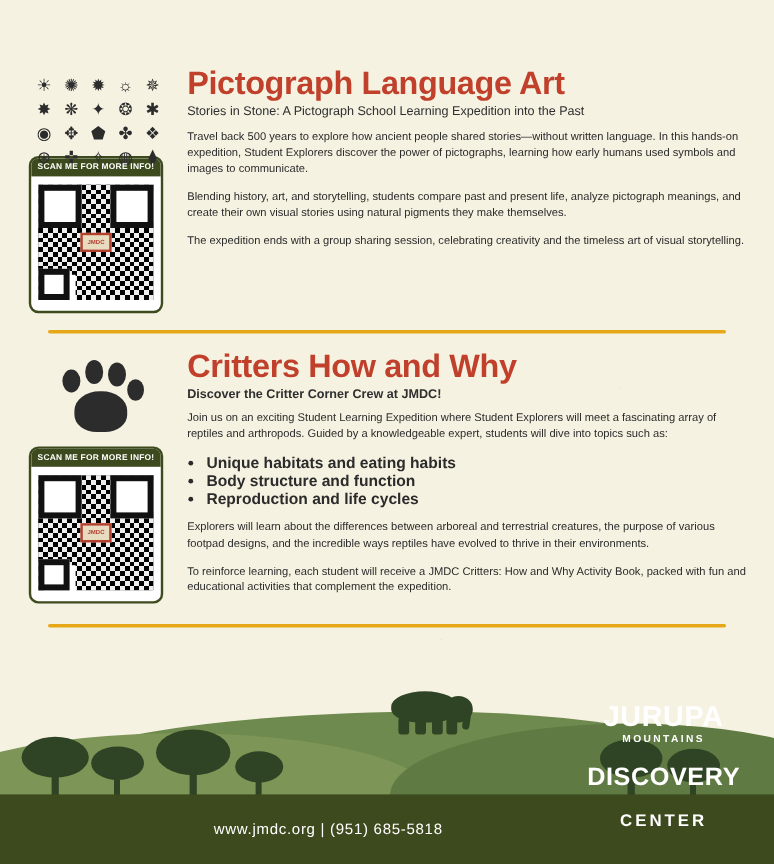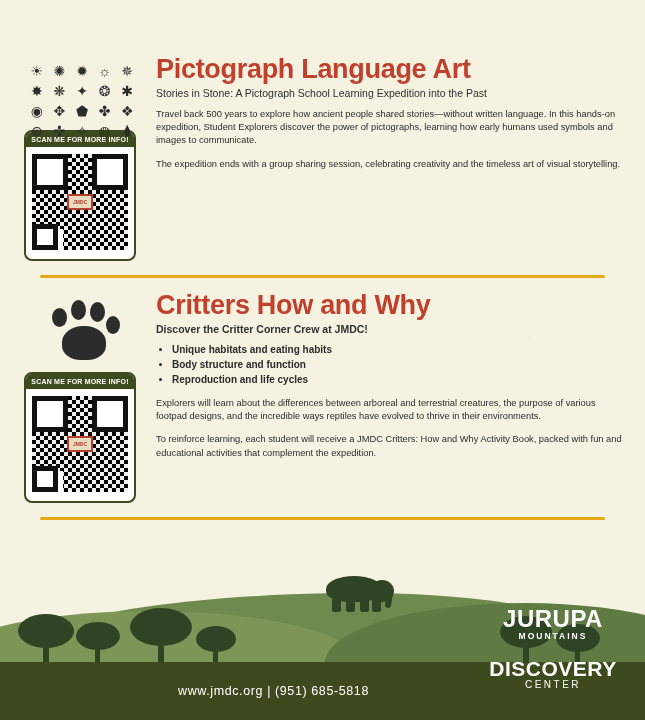--- a/index.html
+++ b/index.html
@@ -87,21 +87,21 @@
     width:26px; height:16px; background:#e8dcc0; border:2px solid #b3402f;
     display:flex; align-items:center; justify-content:center;
   }
   .qr-logo span { font-size:5px; color:#b3402f; font-weight:bold; }
 
   h2.title { margin:0 0 2px 0; font-size:27px; color:#c0402c; letter-spacing:-.3px; }
   .subtitle { font-size:10.5px; color:#2f2f2f; margin:0 0 9px 0; }
   .subtitle.bold { font-weight:bold; font-size:10.5px; margin-bottom:7px; }
   p.body { font-size:9.3px; line-height:13.2px; color:#2b2b2b; margin:0 0 10px 0; }
   ul.bullets { margin:0 0 10px 0; padding-left:16px; }
-  ul.bullets li { font-size:10px; line-height:15px; color:#2b2b2b; font-weight:bold; }
+  ul.bullets li { font-size:13px; line-height:15px; color:#2b2b2b; font-weight:bold; }
   .divider { height:3px; background:#e6a817; margin:14px 40px 0 40px; border-radius:2px; }
 
   
   .landscape { position:absolute; left:0; bottom:0; width:645px; height:165px; }
   .hill1 { position:absolute; left:0; bottom:57px; width:645px; height:70px;
     background:#6f8a4e; border-radius:56% 44% 0 0 / 100% 100% 0 0; }
   .hill2 { position:absolute; left:-60px; bottom:57px; width:420px; height:52px;
     background:#7d9657; border-radius:50% 50% 0 0 / 100% 100% 0 0; }
   .hill3 { position:absolute; right:-80px; bottom:57px; width:400px; height:60px;
     background:#5f7b43; border-radius:50% 50% 0 0 / 100% 100% 0 0; }
@@ -111,21 +111,21 @@
     display:flex; align-items:center; justify-content:center;
     color:#ffffff; font-size:12.5px; letter-spacing:.6px;
   }
   .logo-block {
     position:absolute; right:22px; bottom:30px; width:140px;
     color:#ffffff; text-align:center; line-height:1;
   }
   .logo-block .l1 { font-size:24px; font-weight:bold; letter-spacing:.5px; }
   .logo-block .l2 { font-size:8.5px; font-weight:bold; letter-spacing:2px; margin-top:1px; }
   .logo-block .l3 { font-size:21px; font-weight:bold; letter-spacing:.5px; margin-top:18px; }
-  .logo-block .l4 { font-size:10px; font-weight:normal; letter-spacing:2.5px; margin-top:1px; }
+  .logo-block .l4 { font-size:14px; font-weight:bold; letter-spacing:2.5px; margin-top:18px; }
 
   .tree { position:absolute; bottom:52px; }
   .tree .canopy { position:absolute; background:#2f4424; border-radius:50%; }
   .tree .trunk { position:absolute; background:#2f4424; }
   .mammoth { position:absolute; bottom:108px; left:318px; width:76px; height:40px; }
   .mammoth .body { position:absolute; left:8px; top:4px; width:56px; height:26px; background:#2f4424; border-radius:50% 50% 42% 42%; }
   .mammoth .head { position:absolute; left:52px; top:8px; width:24px; height:22px; background:#2f4424; border-radius:50%; }
   .mammoth .trunkp { position:absolute; left:68px; top:18px; width:6px; height:18px; background:#2f4424; border-radius:3px; transform:rotate(8deg); }
   .mammoth .leg { position:absolute; top:26px; width:9px; height:14px; background:#2f4424; border-radius:2px; }
 </style>
@@ -169,20 +169,21 @@
             <div class="qr-logo">
                 <span>JMDC</span>
               </div>
           </div>
         </div>
       </div>
       <div class="right-col">
         <h2 class="title">Pictograph Language Art</h2>
         <p class="subtitle">Stories in Stone: A Pictograph School Learning Expedition into the Past</p>
         <p class="body">Travel back 500 years to explore how ancient people shared stories—without written language. In this hands-on expedition, Student Explorers discover the power of pictographs, learning how early humans used symbols and images to communicate.</p>
+        <p class="body">Blending history, art, and storytelling, students compare past and present life, analyze pictograph meanings, and create their own visual stories using natural pigments they make themselves.</p>
         <p class="body">The expedition ends with a group sharing session, celebrating creativity and the timeless art of visual storytelling.</p>
       </div>
     </div>
 
     <div class="divider"></div>
 
     <div class="section">
       <div class="left-col">
         <div class="paw">
           <div class="pad" style="left:30px; top:30px; width:44px; height:34px; border-radius:48% 48% 42% 42%;"></div>
@@ -197,20 +198,21 @@
             <div class="qr-eye3"></div>
             <div class="qr-logo">
                 <span>JMDC</span>
               </div>
           </div>
         </div>
       </div>
       <div class="right-col">
         <h2 class="title">Critters How and Why</h2>
         <p class="subtitle bold">Discover the Critter Corner Crew at JMDC!</p>
+        <p class="body">Join us on an exciting Student Learning Expedition where Student Explorers will meet a fascinating array of reptiles and arthropods. Guided by a knowledgeable expert, students will dive into topics such as:</p>
         <ul class="bullets">
           <li>Unique habitats and eating habits</li>
           <li>Body structure and function</li>
           <li>Reproduction and life cycles</li>
         </ul>
         <p class="body">Explorers will learn about the differences between arboreal and terrestrial creatures, the purpose of various footpad designs, and the incredible ways reptiles have evolved to thrive in their environments.</p>
         <p class="body">To reinforce learning, each student will receive a JMDC Critters: How and Why Activity Book, packed with fun and educational activities that complement the expedition.</p>
       </div>
     </div>
 

